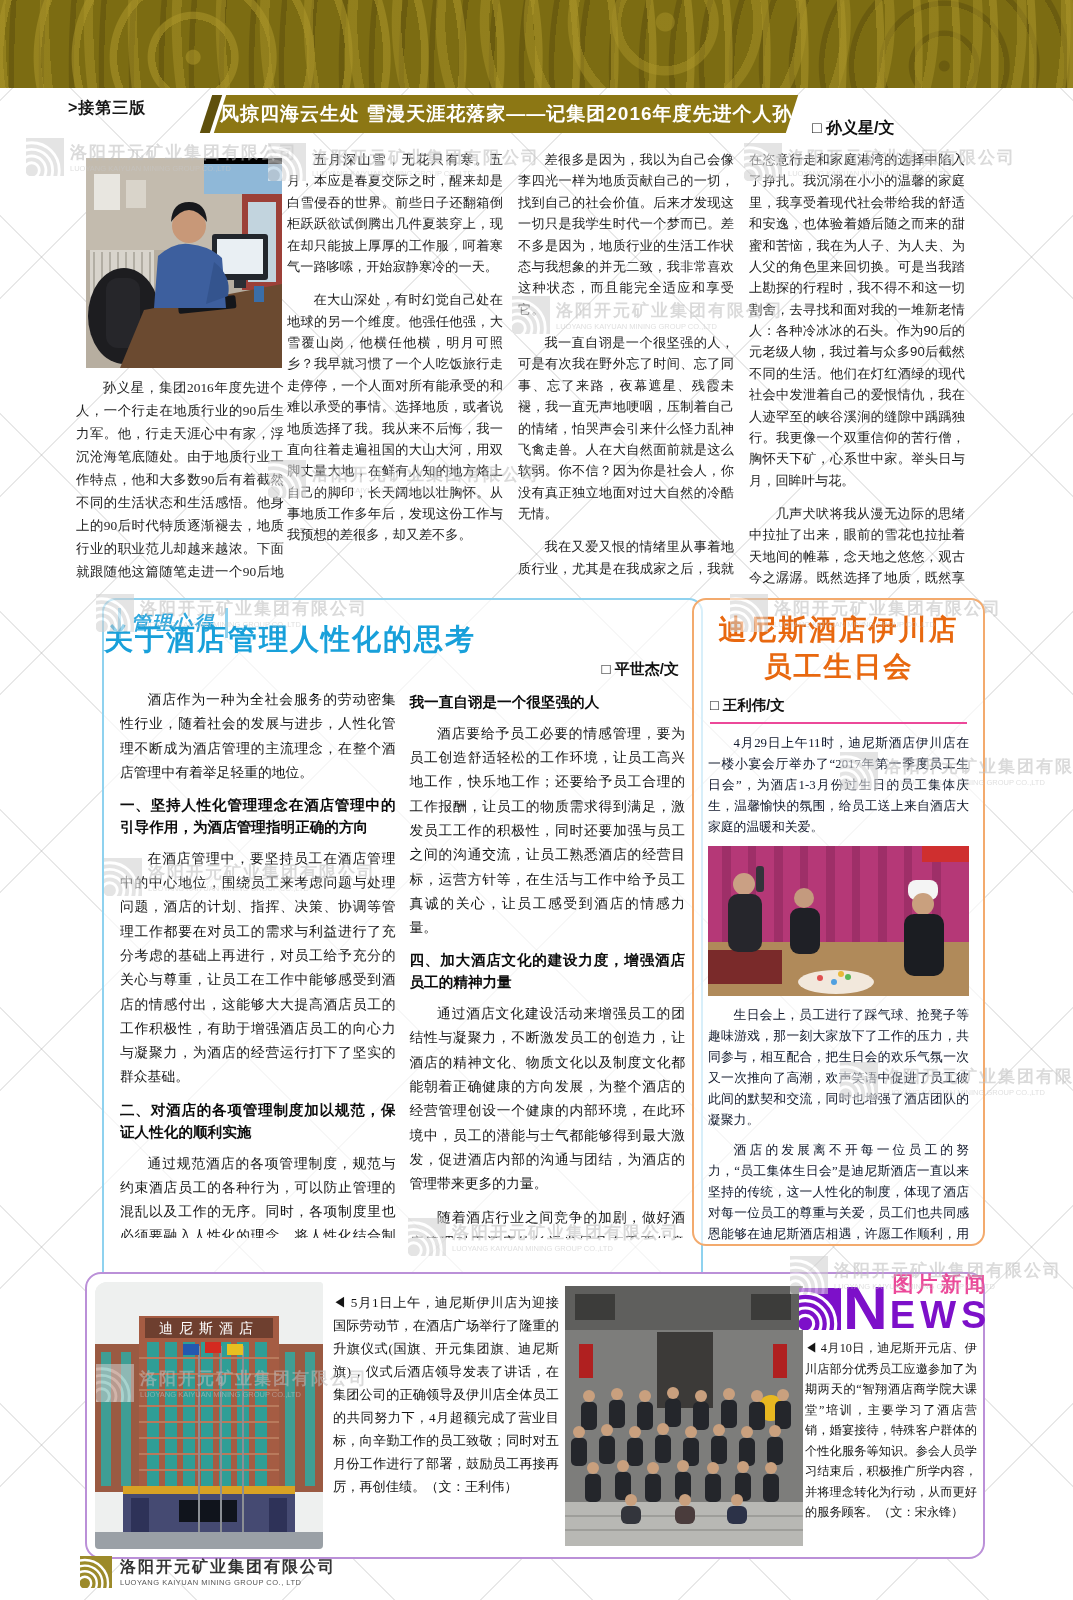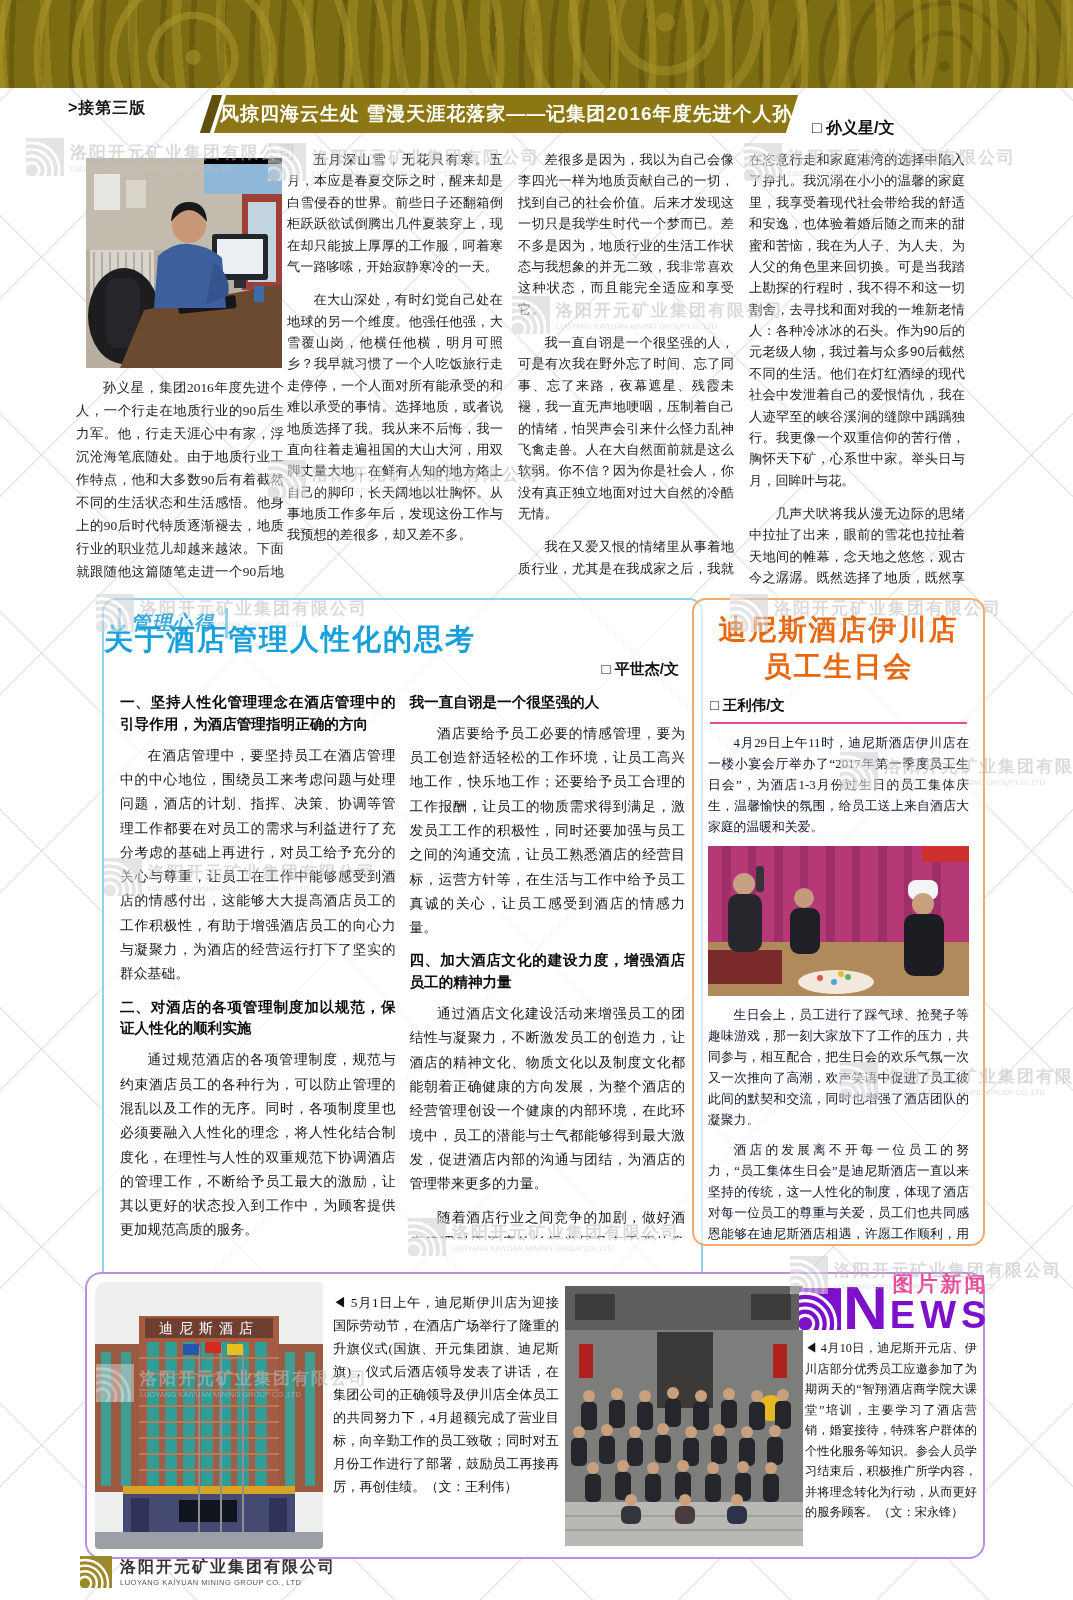--- a/index.html
+++ b/index.html
@@ -132,20 +132,21 @@
   <p>我在又爱又恨的情绪里从事着地质行业，尤其是在我成家之后，我就在恣意行走和家庭港湾的选择中陷入了挣扎。我沉溺在小小的温馨的家庭里，我享受着现代社会带给我的舒适和安逸，也体验着婚后随之而来的甜蜜和苦恼，我在为人子、为人夫、为人父的角色里来回切换。可是当我踏上勘探的行程时，我不得不和这一切割舍，去寻找和面对我的一堆新老情人：各种冷冰冰的石头。作为90后的元老级人物，我过着与众多90后截然不同的生活。他们在灯红酒绿的现代社会中发泄着自己的爱恨情仇，我在人迹罕至的峡谷溪涧的缝隙中踽踽独行。我更像一个双重信仰的苦行僧，胸怀天下矿，心系世中家。举头日与月，回眸叶与花。</p>
   <p>几声犬吠将我从漫无边际的思绪中拉扯了出来，眼前的雪花也拉扯着天地间的帷幕，念天地之悠悠，观古今之潺潺。既然选择了地质，既然享受了地行业带来的大自然的多重洗礼，既然也已经身在途中，便只顾风雪兼程，一路前行。</p>
 </div>
 
 <div class="bluebox">
   <div class="mgmt-tag">管理心得</div>
   <div class="mgmt-title">关于酒店管理人性化的思考</div>
   <div class="mgmt-byline">□ 平世杰/文</div>
   <div class="mgmt-cols">
     <div class="mgmt-col">
+      <p>酒店作为一种为全社会服务的劳动密集性行业，随着社会的发展与进步，人性化管理不断成为酒店管理的主流理念，在整个酒店管理中有着举足轻重的地位。</p>
       <h4>一、坚持人性化管理理念在酒店管理中的引导作用，为酒店管理指明正确的方向</h4>
       <p>在酒店管理中，要坚持员工在酒店管理中的中心地位，围绕员工来考虑问题与处理问题，酒店的计划、指挥、决策、协调等管理工作都要在对员工的需求与利益进行了充分考虑的基础上再进行，对员工给予充分的关心与尊重，让员工在工作中能够感受到酒店的情感付出，这能够大大提高酒店员工的工作积极性，有助于增强酒店员工的向心力与凝聚力，为酒店的经营运行打下了坚实的群众基础。</p>
       <h4>二、对酒店的各项管理制度加以规范，保证人性化的顺利实施</h4>
       <p>通过规范酒店的各项管理制度，规范与约束酒店员工的各种行为，可以防止管理的混乱以及工作的无序。同时，各项制度里也必须要融入人性化的理念，将人性化结合制度化，在理性与人性的双重规范下协调酒店的管理工作，不断给予员工最大的激励，让其以更好的状态投入到工作中，为顾客提供更加规范高质的服务。</p>
 
     </div>
     <div class="mgmt-col">
       <h4>我一直自诩是一个很坚强的人</h4>
       <p>酒店要给予员工必要的情感管理，要为员工创造舒适轻松的工作环境，让员工高兴地工作，快乐地工作；还要给予员工合理的工作报酬，让员工的物质需求得到满足，激发员工工作的积极性，同时还要加强与员工之间的沟通交流，让员工熟悉酒店的经营目标，运营方针等，在生活与工作中给予员工真诚的关心，让员工感受到酒店的情感力量。</p>
       <h4>四、加大酒店文化的建设力度，增强酒店员工的精神力量</h4>

